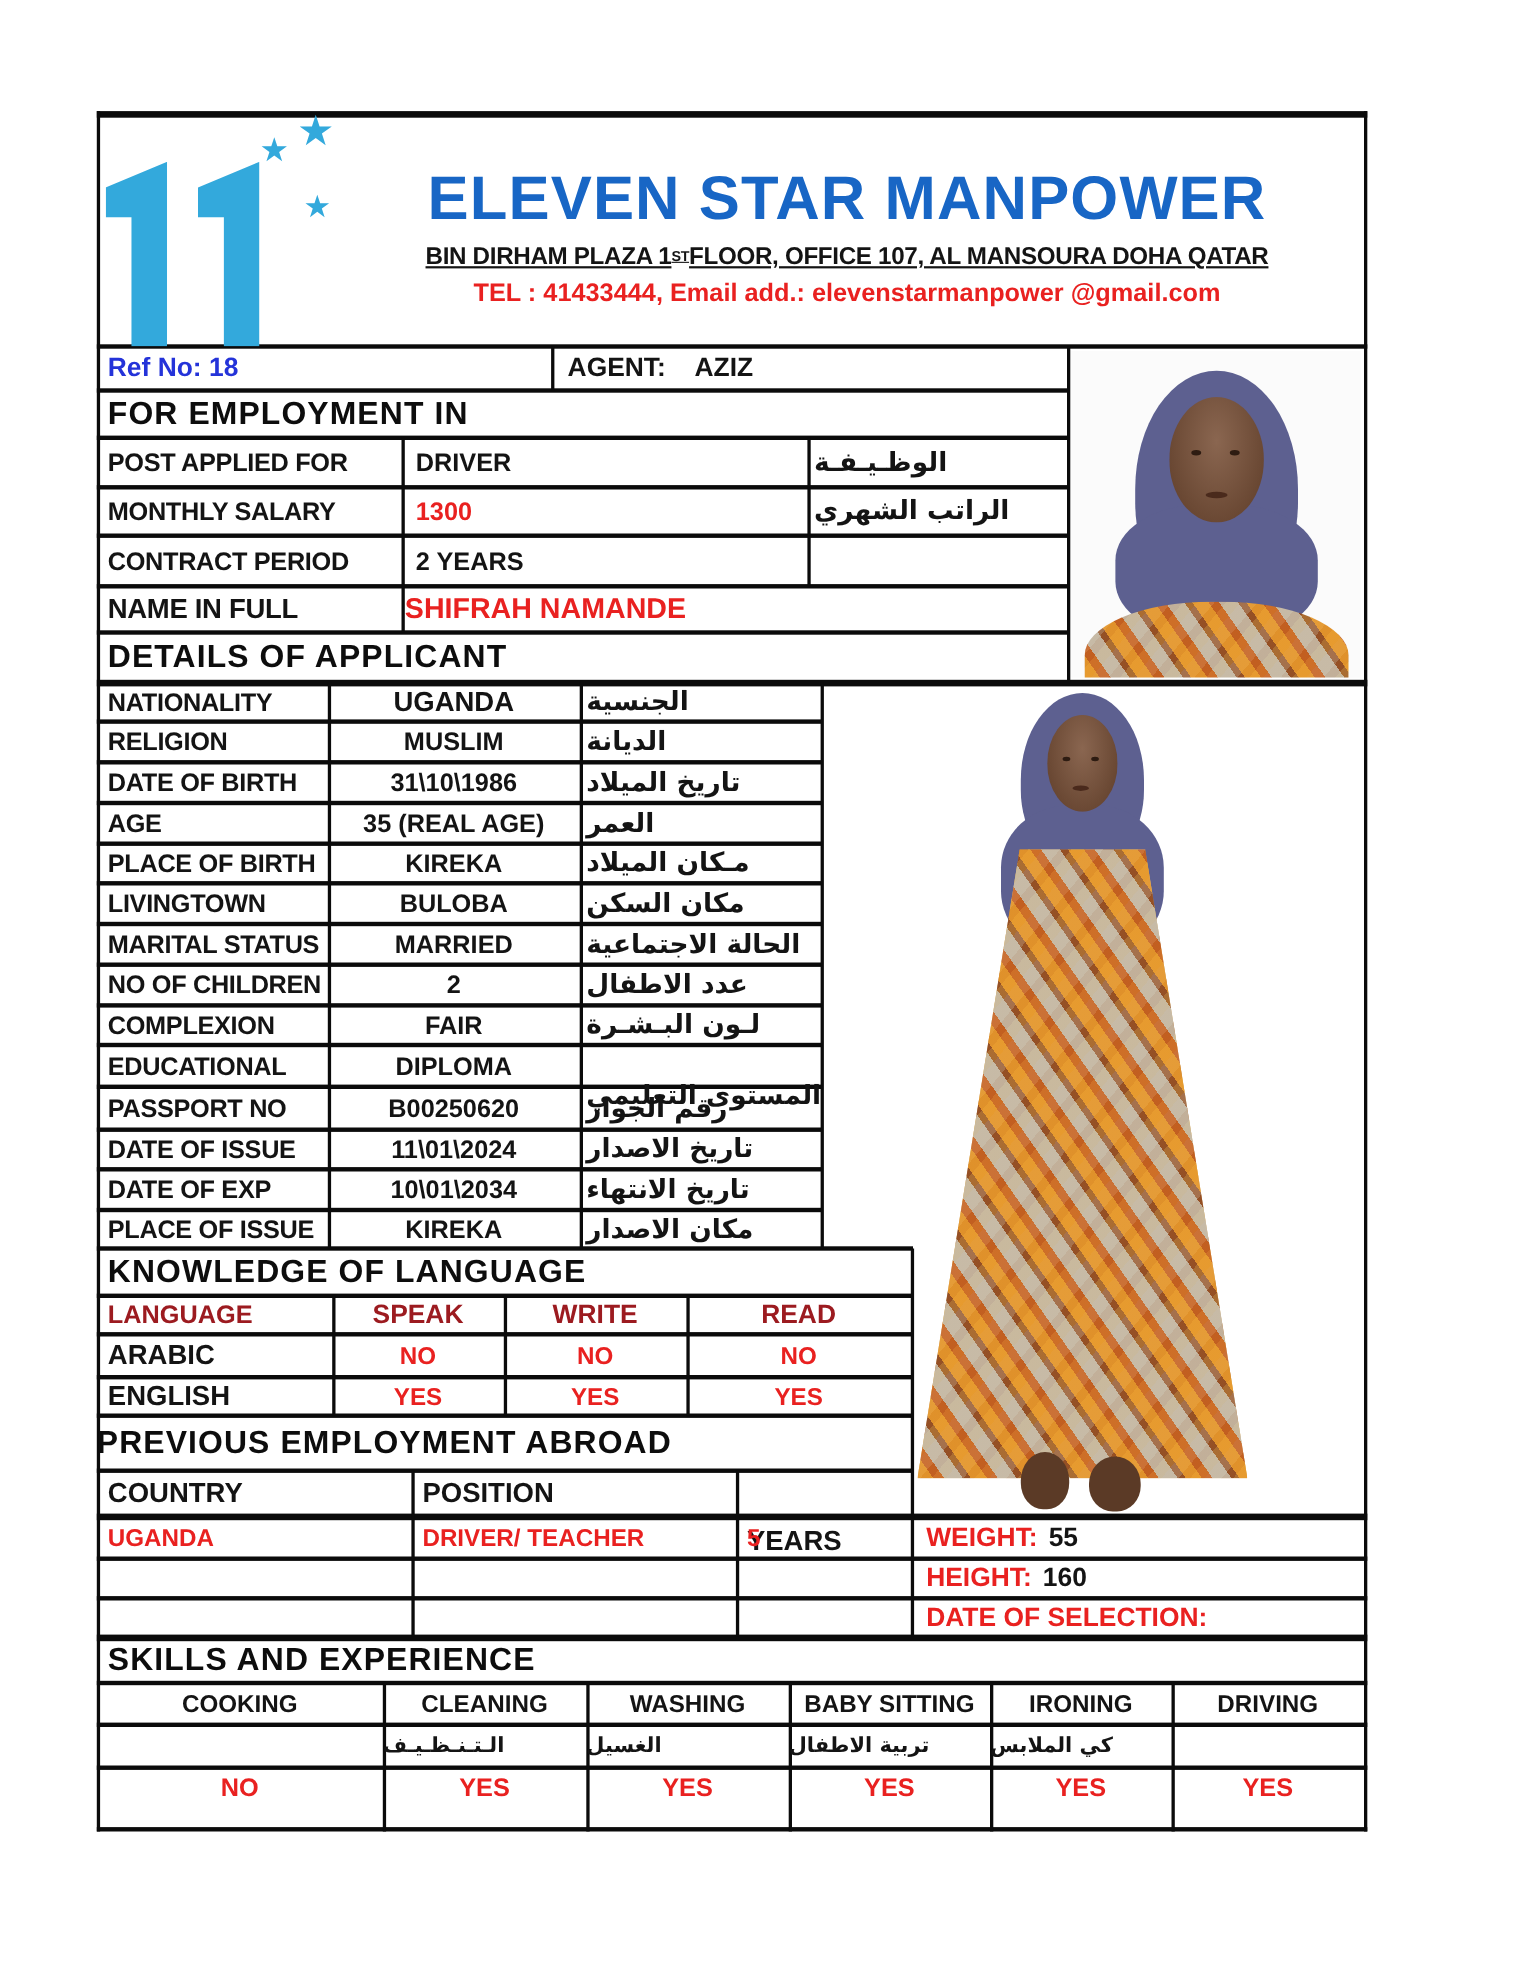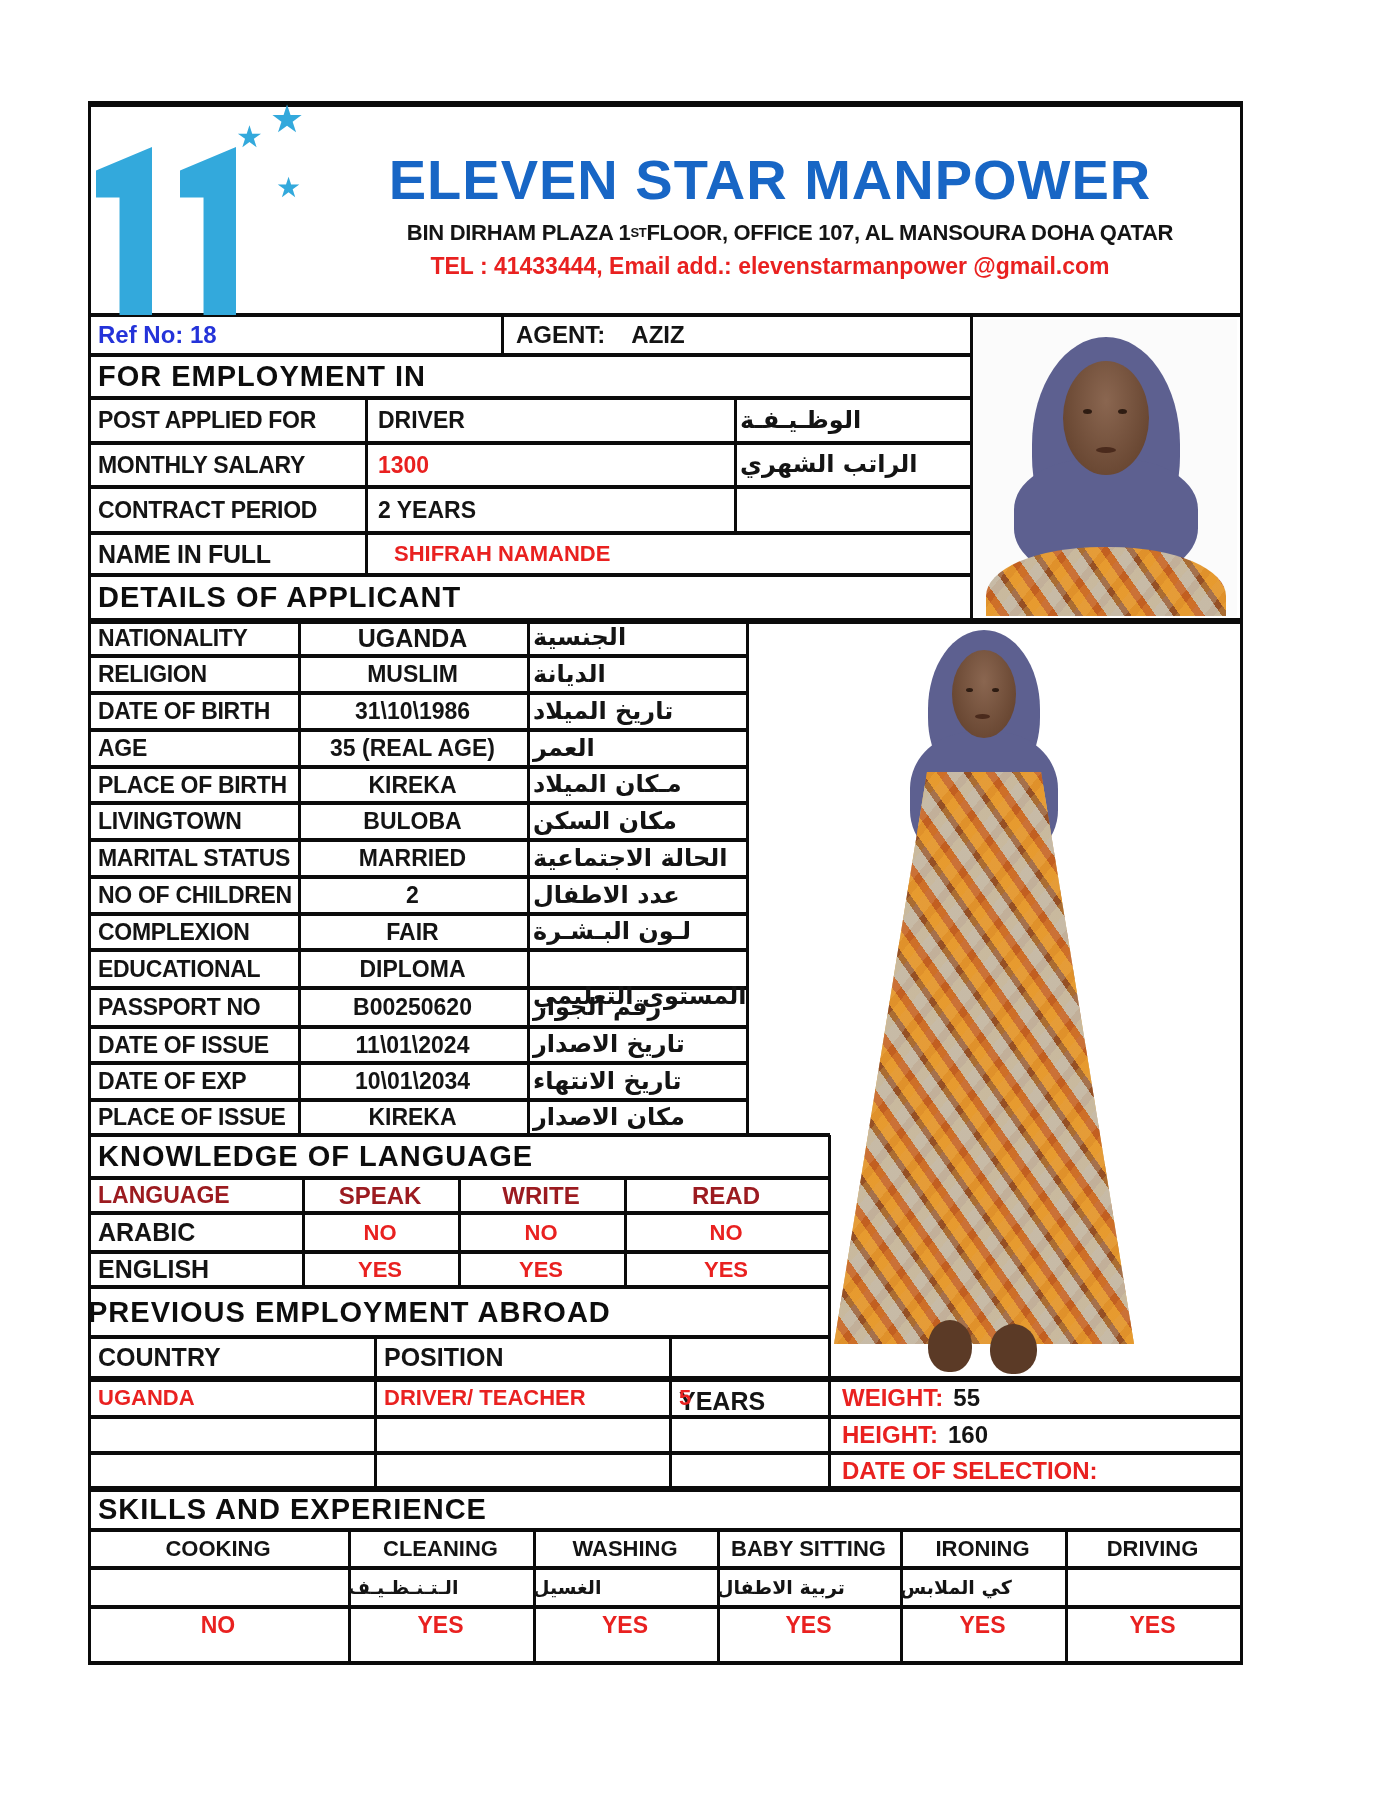--- a/index.html
+++ b/index.html
@@ -104,21 +104,21 @@
   <div class="vl" style="left:1065px;top:1530px;height:135px;"></div>
 
   <div id="logo">
     <div class="bar" style="left:0;"></div>
     <div class="bar" style="left:84px;"></div>
     <div class="star" style="left:140px;top:30px;font-size:30px;">★</div>
     <div class="star" style="left:174px;top:8px;font-size:38px;">★</div>
     <div class="star" style="left:180px;top:82px;font-size:28px;">★</div>
   </div>
   <div class="cell center" style="left:340px;top:150px;width:860px;height:60px;font-size:56px;font-weight:900;letter-spacing:1px;color:#1866C5;">ELEVEN STAR MANPOWER</div>
-  <div class="cell center" style="left:360px;top:218px;width:860px;height:30px;font-size:22px;letter-spacing:-0.3px;">
+  <div class="cell center" style="left:340px;top:218px;width:860px;height:30px;font-size:22px;letter-spacing:-0.3px;text-decoration:underline;">
     <span>BIN DIRHAM PLAZA 1</span>
       <sup style="font-size:13px;">ST</sup>
       <span> FLOOR, OFFICE 107, AL MANSOURA DOHA QATAR</span>
   </div>
   <div class="cell center red" style="left:340px;top:250px;width:860px;height:32px;font-size:23px;">TEL : 41433444, Email add.: elevenstarmanpower @gmail.com</div>
 
   <div class="cell blue" style="left:98px;top:315px;width:390px;height:40px;font-size:24px;">Ref No: 18</div>
   <div class="cell" style="left:516px;top:315px;width:440px;height:40px;font-size:24px;gap:26px;">
     <span>AGENT:</span>
     <span>AZIZ</span>
@@ -131,21 +131,21 @@
   <div class="cell ar" style="left:740px;top:398px;width:222px;height:45px;">الوظـيـفـة</div>
 
   <div class="cell lbl" style="left:98px;top:443px;width:260px;height:44px;">MONTHLY SALARY</div>
   <div class="cell val red" style="left:378px;top:443px;width:340px;height:44px;">1300</div>
   <div class="cell ar" style="left:740px;top:443px;width:222px;height:44px;">الراتب الشهري</div>
 
   <div class="cell lbl" style="left:98px;top:487px;width:260px;height:46px;">CONTRACT PERIOD</div>
   <div class="cell val" style="left:378px;top:487px;width:340px;height:46px;">2 YEARS</div>
 
   <div class="cell lbl" style="left:98px;top:533px;width:260px;height:42px;font-size:25px;">NAME IN FULL</div>
-  <div class="cell red" style="left:394px;top:533px;width:560px;height:42px;font-size:22px;">SHIFRAH NAMANDE</div>
+  <div class="cell red" style="left:368px;top:533px;width:560px;height:42px;font-size:26px;">SHIFRAH NAMANDE</div>
 
   <div class="cell sect" style="left:98px;top:575px;width:800px;height:45px;">DETAILS OF APPLICANT</div>
 
   <div class="cell lbl" style="left:98px;top:620px;width:196px;height:36px;">NATIONALITY</div>
   <div class="cell val center" style="left:300px;top:620px;width:225px;height:36px;font-size:25px;">UGANDA</div>
   <div class="cell ar" style="left:533px;top:620px;width:205px;height:36px;">الجنسية</div>
 
   <div class="cell lbl" style="left:98px;top:656px;width:196px;height:37px;">RELIGION</div>
   <div class="cell val center" style="left:300px;top:656px;width:225px;height:37px;">MUSLIM</div>
   <div class="cell ar" style="left:533px;top:656px;width:205px;height:37px;">الديانة</div>

